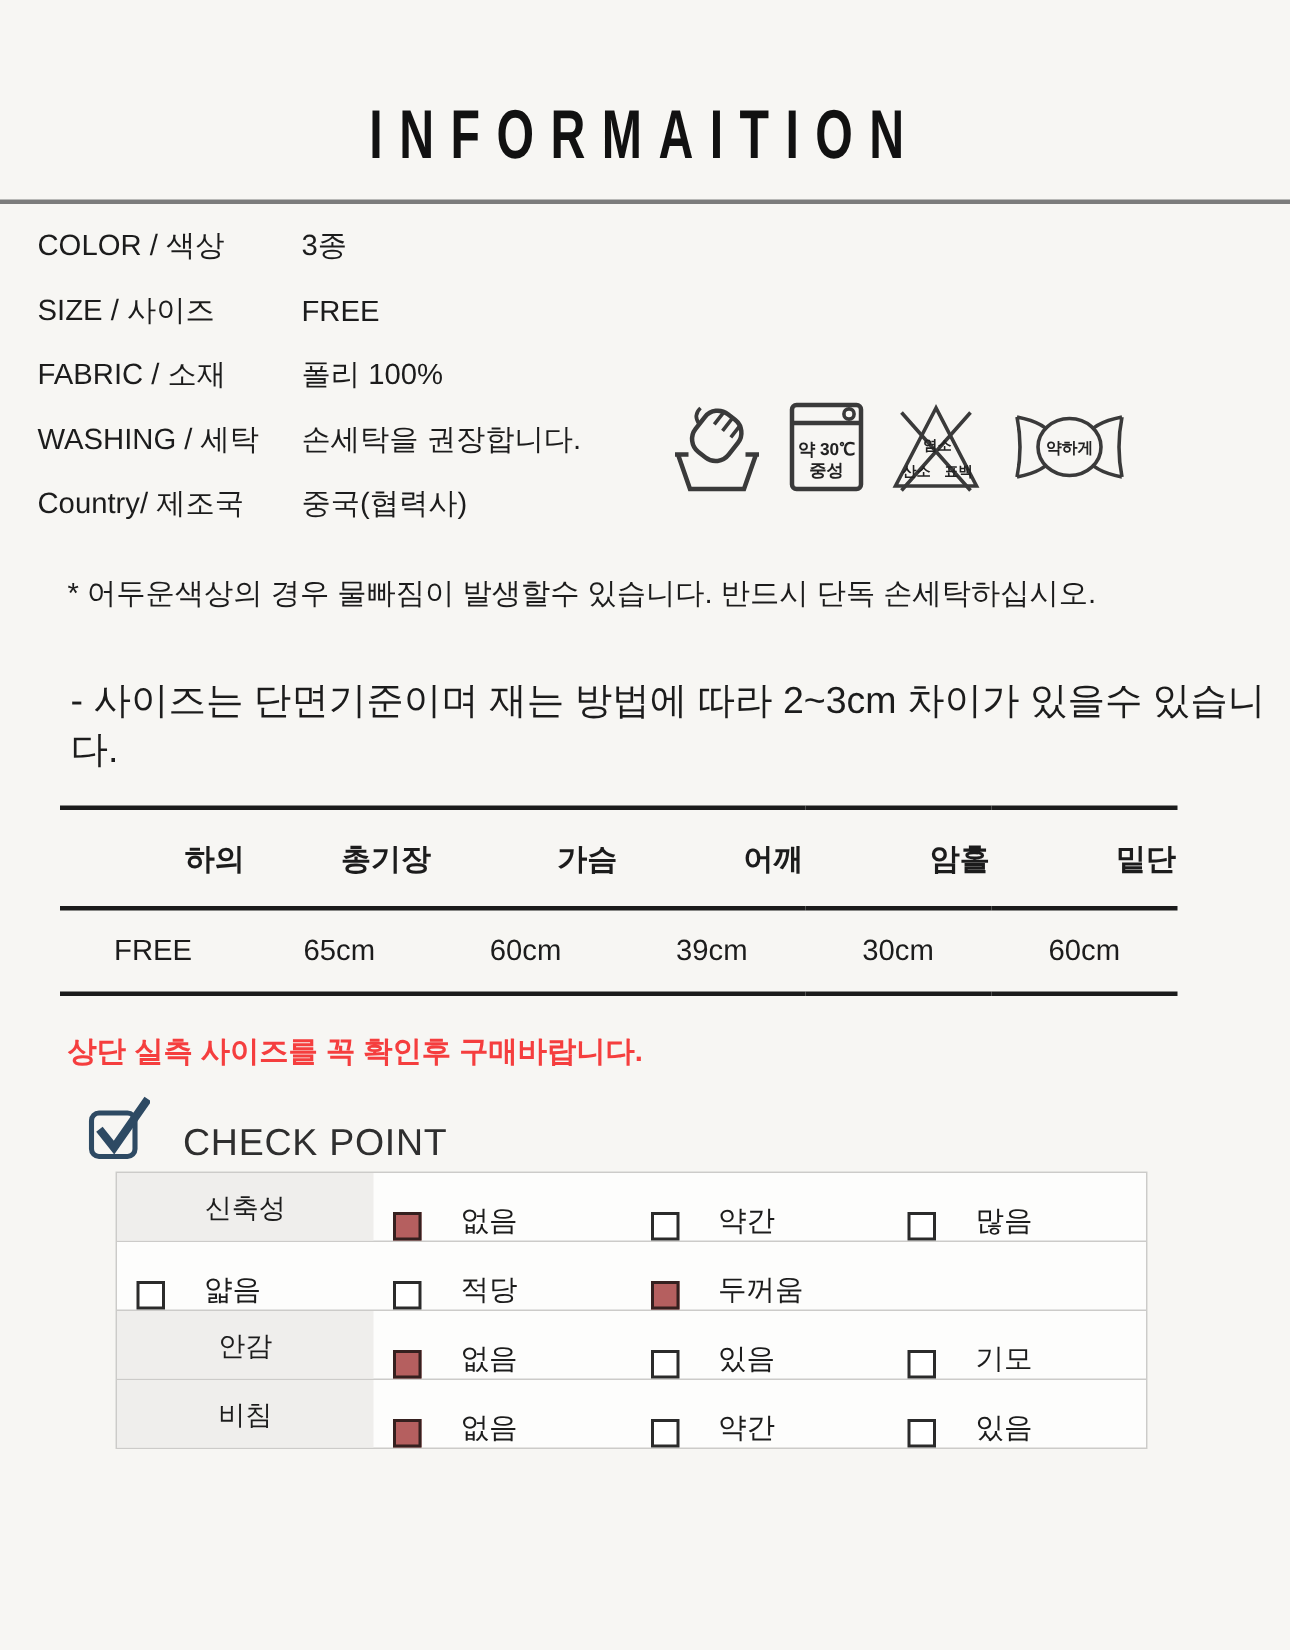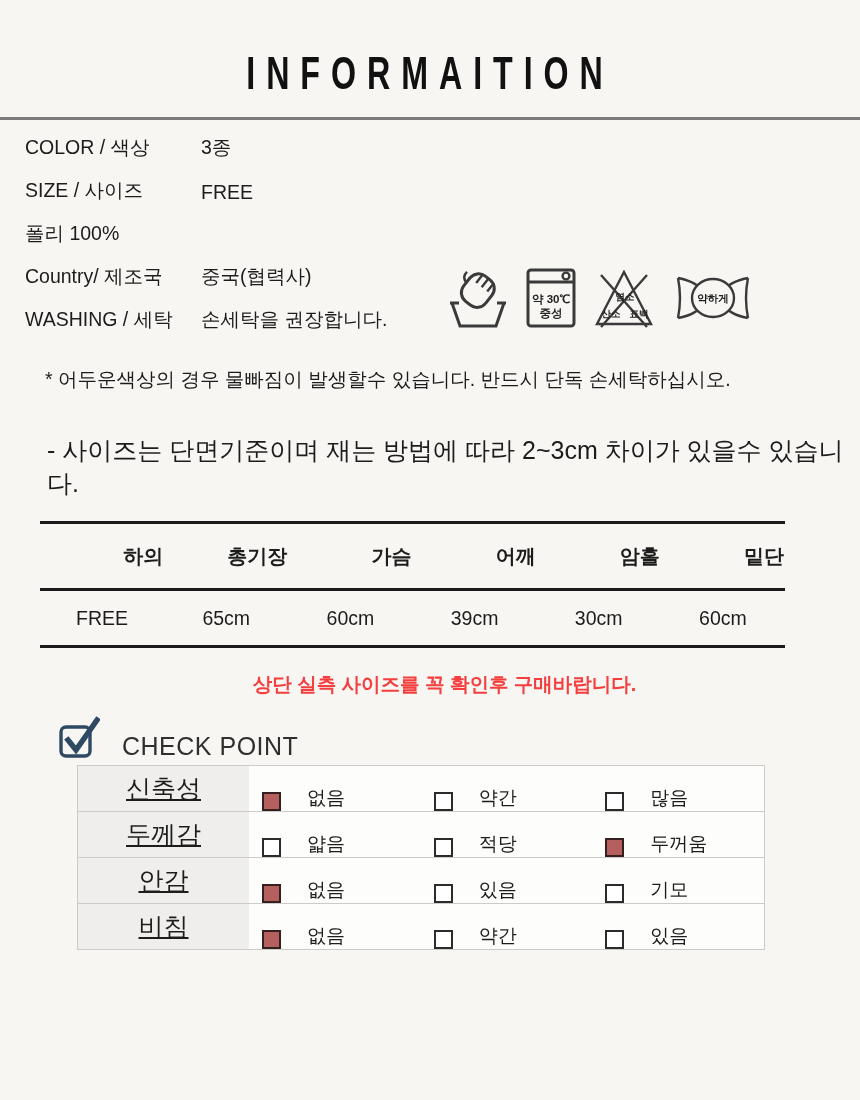--- a/index.html
+++ b/index.html
@@ -5,21 +5,21 @@
   html,body{margin:0;padding:0;}
   body{
     width:860px;height:1100px;
     background:#f7f6f3;
     font-family:"Liberation Sans", sans-serif;
     color:#1c1c1c;
     position:relative;
     overflow:hidden;
   }
   
-  .title-wrap{margin-top:42px;text-align:center;}
+  .title-wrap{margin-top:58px;text-align:center;}
   .page-title{
     margin:0;
     font-size:46px;
     font-weight:bold;
     letter-spacing:0.34em;
     line-height:62px;
     transform:scaleX(0.70);
     color:#111;
     white-space:nowrap;
   }
@@ -51,33 +51,32 @@
   .size-table th{
     font-size:20px;font-weight:bold;height:62px;
     border-top:3px solid #1b1b1b;border-bottom:3px solid #1b1b1b;
     text-align:right;
   }
   .size-table td{
     font-size:19.5px;font-weight:normal;height:52px;
     border-bottom:3px solid #1b1b1b;text-align:center;
   }
 
-  .size-warning{margin:23px 16px 0 45px;font-size:19.5px;font-weight:bold;color:#f53e3e;text-align:center;}
+  .size-warning{margin:23px 16px 0 45px;font-size:19.5px;font-weight:bold;color:#f53e3e;}
 
   
   .check-heading{margin:23px 0 0 58px;display:flex;align-items:flex-end;gap:22px;height:42px;}
   .check-heading-label{font-size:25px;color:#2f2f2f;letter-spacing:0.5px;line-height:34px;}
 
   .check-table{margin:2px 0 0 77px;width:688px;border:1px solid #cccbc9;box-sizing:border-box;background:#fdfdfc;}
   .check-row{display:grid;grid-template-columns:171px 1fr 1fr 1fr;height:45px;border-bottom:1px solid #cccbc9;}
   .check-row:last-child{border-bottom:none;}
   .check-row-label{
     background:#efeeec;display:flex;align-items:center;justify-content:center;
-    font-size:25px;
-    text-decoration:underline;
+    font-size:18px;
   }
   .check-option{display:flex;align-items:flex-end;padding-left:13px;}
   .opt-box{
     width:15px;height:15px;flex:none;
     border:2px solid #2b2b2b;background:#fff;margin-right:26px;
   }
   .opt-box.checked{background:#b55f5f;border-color:#35201f;}
   .opt-text{font-size:19px;}
 </style>
 </head>
@@ -91,29 +90,30 @@
 <div class="info">
   <div class="info-row">
     <span class="info-label">COLOR / 색상</span>
     <span class="info-value">3종</span>
   </div>
   <div class="info-row">
     <span class="info-label">SIZE  / 사이즈</span>
     <span class="info-value">FREE</span>
   </div>
   <div class="info-row">
+    <span class="info-label">FABRIC  / 소재</span>
     <span class="info-value">폴리 100%</span>
+  </div>
+  <div class="info-row">
+    <span class="info-label">WASHING / 세탁</span>
+    <span class="info-value">손세탁을 권장합니다.</span>
   </div>
   <div class="info-row">
     <span class="info-label">Country/ 제조국</span>
     <span class="info-value">중국(협력사)</span>
-  </div>
-  <div class="info-row">
-    <span class="info-label">WASHING / 세탁</span>
-    <span class="info-value">손세탁을 권장합니다.</span>
   </div>
 </div>
 
 <div class="care-icons">
 
   <span>
     <svg width="64" height="64" viewBox="0 0 64 64">
       <path class="care-line" d="M4 37 h9 M51 37 h9 M6 37 l8 23 h36 l8 -23"></path>
       <g transform="rotate(38 32 26)">
         <rect class="care-line care-fill-bg" x="17" y="9" width="28" height="32" rx="11"></rect>
@@ -203,21 +203,20 @@
       <span class="opt-box"></span>
       <span class="opt-text">약간</span>
     </div>
     <div class="check-option">
       <span class="opt-box"></span>
       <span class="opt-text">많음</span>
     </div>
   </div>
 
   <div class="check-row">
-    <div class="check-row-label">두께감</div>
     <div class="check-option">
       <span class="opt-box"></span>
       <span class="opt-text">얇음</span>
     </div>
     <div class="check-option">
       <span class="opt-box"></span>
       <span class="opt-text">적당</span>
     </div>
     <div class="check-option">
       <span class="opt-box checked"></span>

